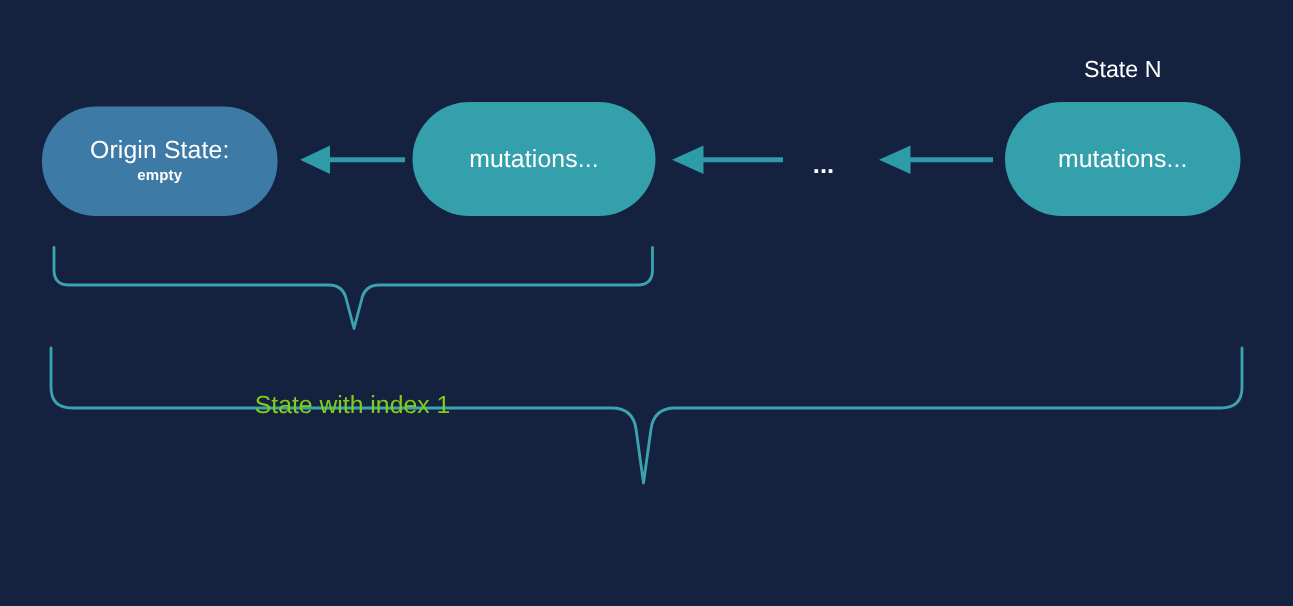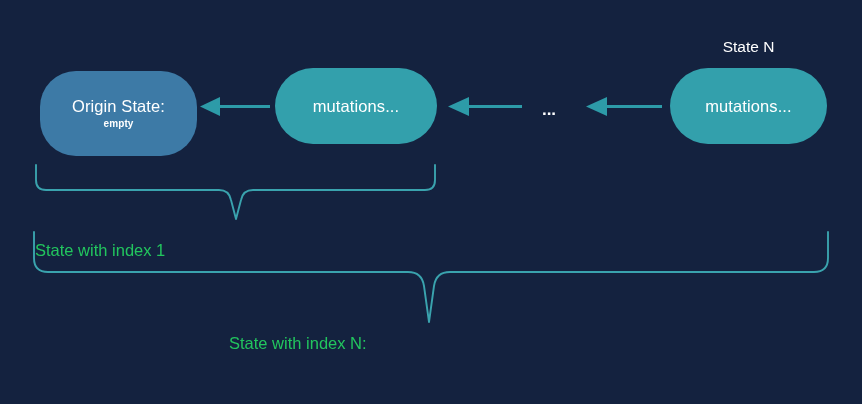--- a/index.html
+++ b/index.html
@@ -36,24 +36,24 @@
     flex-direction: column;
     align-items: center;
     justify-content: center;
     box-sizing: border-box;
     border-radius: 38px;
     color: #ffffff;
     text-align: center;
     line-height: 1.25;
   }
   .node-origin {
-    left: 40px;
+    left: 28px;
     top: 71px;
     width: 157px;
-    height: 85px;
+    height: 73px;
     background: #3d7aa6;
     border-radius: 36px;
   }
   .node-block1 {
     left: 275px;
     top: 68px;
     width: 162px;
     height: 76px;
     background: #33a0ac;
   }
@@ -97,24 +97,25 @@
     text-align: center;
     color: #ffffff;
     font-size: 17px;
     font-weight: 700;
     line-height: 1;
   }
 
   
   .brace-label {
     position: absolute;
-    color: #22c55e;
-    text-align: left;
+    color: #84cc16;
+    text-align: center;
     white-space: nowrap;
     line-height: 1.3;
+    margin-top: 20px;
   }
   .label-state1 {
     left: 35px;
     top: 240px;
     width: 400px;
     font-size: 16.5px;
   }
   .label-stateN {
     left: 229px;
     top: 333px;
@@ -188,16 +189,15 @@
 
   <div class="node node-blockn">
     <div class="node-line-main">mutations...</div>
   </div>
 
   <div class="chain-ellipsis">...</div>
 
   <div class="brace-label label-state1">State with index 1</div>
 
   <div class="brace-label label-stateN">
-    <span>State with index N:</span>
   </div>
 
 </div>
 
 </body></html>

